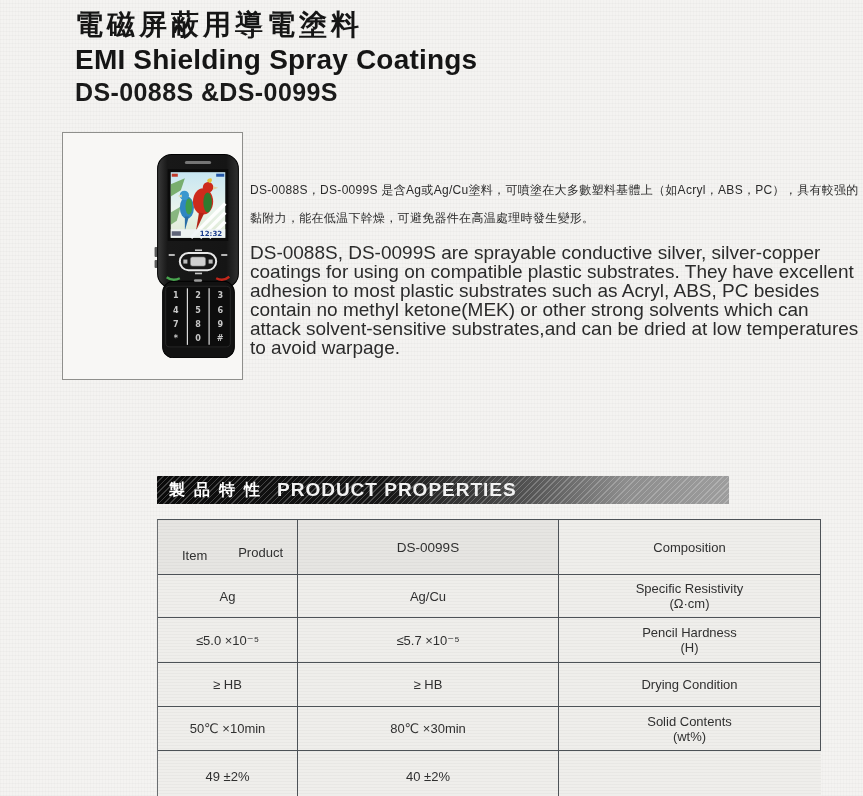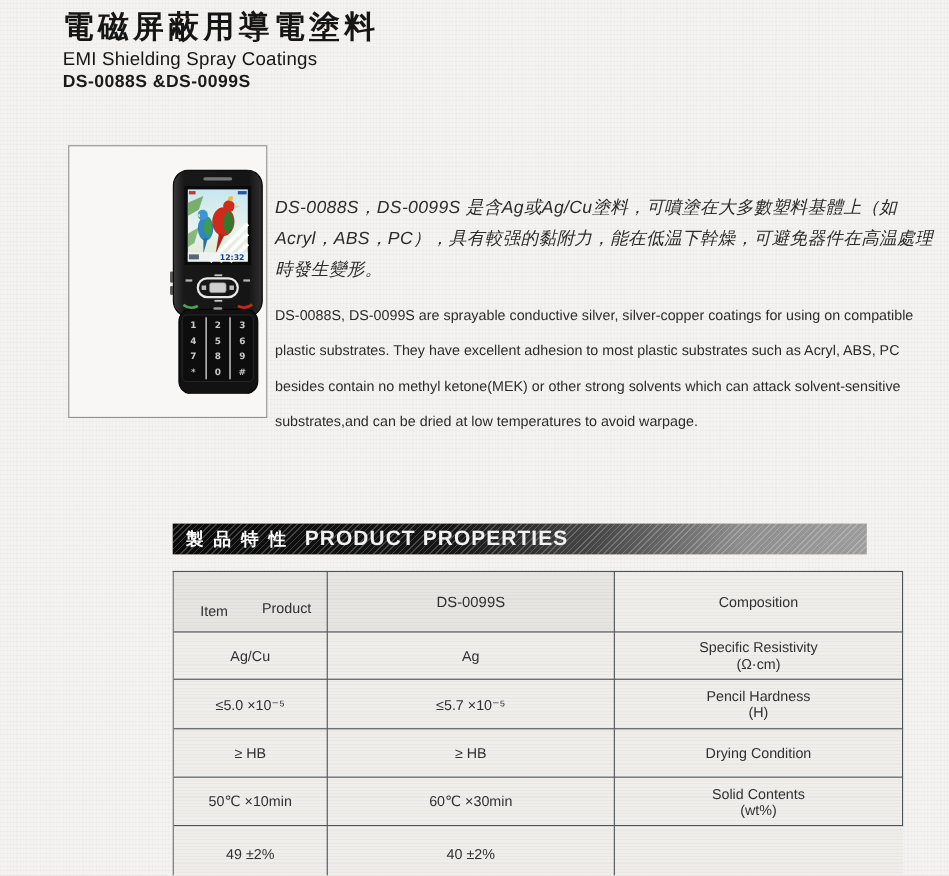--- a/index.html
+++ b/index.html
@@ -11,38 +11,38 @@
     position:relative;
     width:863px;height:796px;
     overflow:hidden;
     background:#f4f3f1;
     background-image:
       repeating-linear-gradient(0deg, rgba(120,120,120,0.045) 0 1px, transparent 1px 4px),
       repeating-linear-gradient(90deg, rgba(120,120,120,0.03) 0 1px, transparent 1px 3px);
     color:#222;
   }
   
-  .title-block{position:absolute;left:57px;top:10px;}
+  .title-block{position:absolute;left:75px;top:10px;}
   .title-zh{margin:0;font-size:28px;font-weight:bold;letter-spacing:4px;color:#151515;line-height:1.1;}
-  .title-en{margin:4px 0 0 0;font-size:17px;font-weight:normal;color:#151515;line-height:1.1;letter-spacing:0.2px;}
-  .title-models{margin:3px 0 16px 0;font-size:16px;font-weight:bold;color:#1a1a1a;line-height:1.1;letter-spacing:0.4px;}
+  .title-en{margin:4px 0 0 0;font-size:28px;font-weight:bold;color:#151515;line-height:1.1;letter-spacing:0.2px;}
+  .title-models{margin:3px 0 16px 0;font-size:25px;font-weight:bold;color:#1a1a1a;line-height:1.1;letter-spacing:0.4px;}
   
   .photo-frame{
     position:absolute;left:62px;top:132px;width:179px;height:246px;
     margin:0;border:1px solid #8f8f8c;background:#f8f7f5;
     display:flex;align-items:center;justify-content:flex-end;
   }
   
   .intro{position:absolute;left:250px;top:176px;width:612px;}
   .intro p{margin:0;color:#2b2b2b;}
-  .p-zh{font-size:16px;line-height:28px;letter-spacing:0.3px;font-style:italic;}
-  .p-en{margin-top:11px !important;font-size:13px;line-height:32px;}
+  .p-zh{font-size:12px;line-height:28px;letter-spacing:0.3px;}
+  .p-en{margin-top:11px !important;font-size:19px;line-height:19px;}
   
   .banner{
-    position:absolute;left:157px;top:476px;width:631px;height:28px;
+    position:absolute;left:157px;top:476px;width:572px;height:28px;
     background:
       repeating-linear-gradient(135deg, rgba(255,255,255,0.22) 0 1px, rgba(0,0,0,0) 1px 4px),
       linear-gradient(90deg,#0a0a0a 0%,#161616 40%,#4a4a4a 62%,#8d8d8d 82%,#9d9d9d 100%);
     display:flex;align-items:center;
   }
   .banner .zh{color:#fff;font-weight:bold;font-size:16px;letter-spacing:9px;margin-left:12px;white-space:nowrap;}
   .banner .en{color:#f2f2f2;font-weight:bold;font-size:19px;letter-spacing:1px;margin-left:8px;white-space:nowrap;}
   
   .props-table{
     position:absolute;left:157px;top:519px;width:663px;
@@ -195,36 +195,36 @@
 
   <div class="props-table">
 
     <div class="cell header corner">
       <span class="top-label">Product</span>
       <span class="bottom-label">Item</span>
     </div>
     <div class="cell header">DS-0099S</div>
 
     <div class="cell">Composition</div>
+    <div class="cell">Ag</div>
     <div class="cell">Ag/Cu</div>
-    <div class="cell">Ag</div>
 
     <div class="cell">Specific Resistivity
 (Ω·cm)</div>
     <div class="cell">≤5.0 ×10⁻⁵</div>
     <div class="cell">≤5.7 ×10⁻⁵</div>
 
     <div class="cell">Pencil Hardness
 (H)</div>
     <div class="cell">≥ HB</div>
     <div class="cell">≥ HB</div>
 
     <div class="cell">Drying Condition</div>
     <div class="cell">50℃ ×10min</div>
-    <div class="cell">60℃ ×30min</div>
+    <div class="cell">80℃ ×30min</div>
 
     <div class="cell">Solid Contents
 (wt%)</div>
     <div class="cell">49 ±2%</div>
     <div class="cell">40 ±2%</div>
   </div>
 
 </div>
 
 </body></html>

